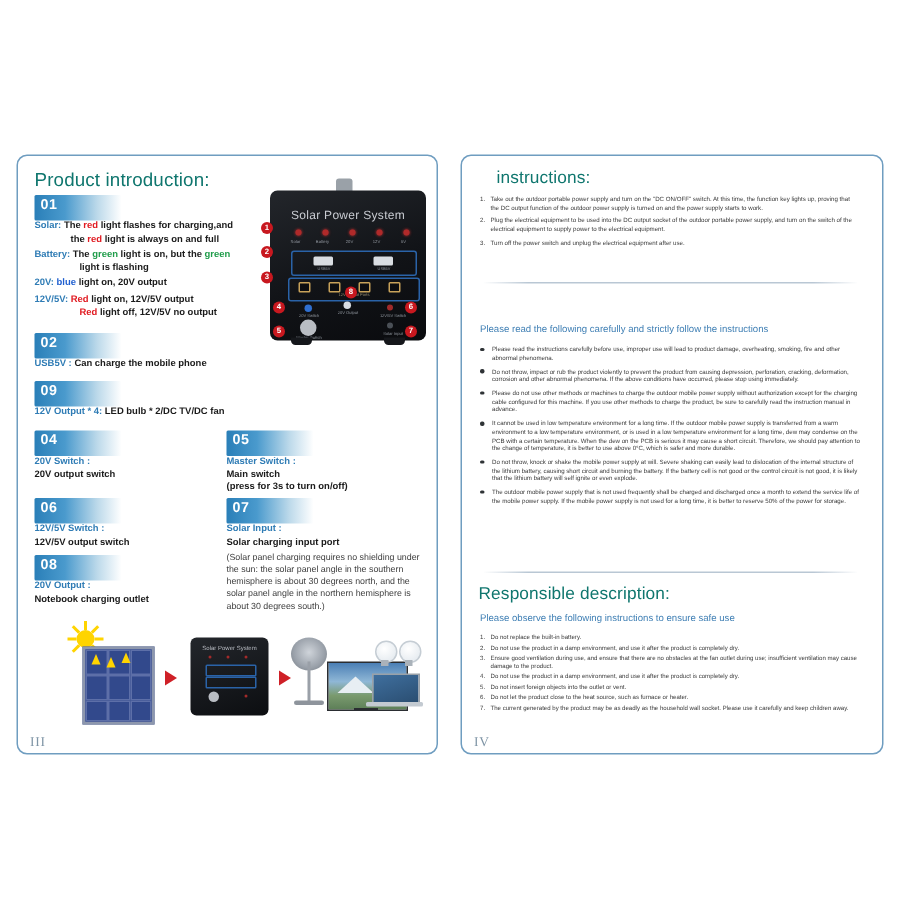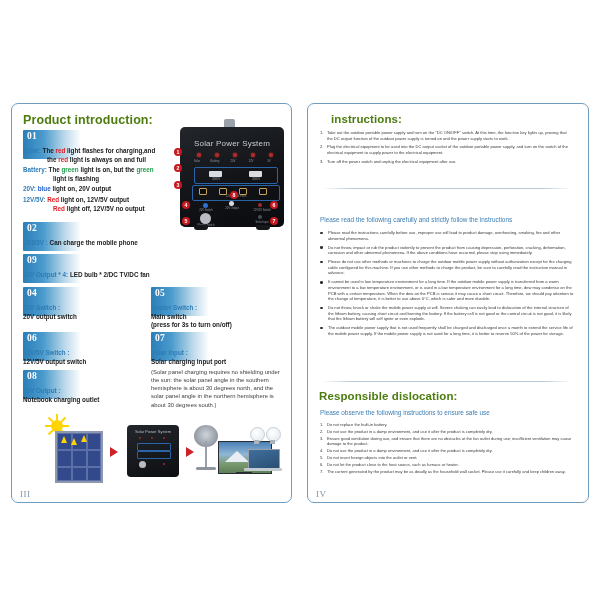--- a/index.html
+++ b/index.html
@@ -24,44 +24,43 @@
     box-sizing: border-box;
     overflow: hidden;
   }
   #page-left  { left: 11px;  width: 281px; }
   #page-right { left: 307px; width: 282px; }
 
   .page-inner { position: relative; width: 100%; height: 100%; }
 
   
   .h-main {
-    color: #4d7c0f;
-    font-weight: bold;
+    color: #0f766e;
+    font-weight: normal;
     letter-spacing: .1px;
   }
   .page-no {
     position: absolute;
     bottom: 3px; left: 8px;
     color: #7f95a6;
     font-family: "Liberation Serif", serif;
     font-size: 9px;
     letter-spacing: .5px;
   }
 
   
   #title-left {
     position: absolute; left: 11px; top: 9px;
     font-size: 12.5px;
   }
   .badge {
     position: absolute;
-    width: 58px; height: 29px;
+    width: 58px; height: 17px;
     background: linear-gradient(to right, #2a7fb8 0%, #4a9acd 35%, #bcd9ea 72%, #ffffff 100%);
     border-radius: 1px;
-    font-family: Liberation Serif, serif;
   }
   .badge span {
     position: absolute; left: 4px; top: 1px;
     color: #ffffff; font-size: 9.5px; font-weight: bold;
     letter-spacing: .3px;
   }
   .blk { position: absolute; font-size: 6.3px; line-height: 8.6px; color: #1a1a1a; }
   .lbl { color: #2f7cb5; font-weight: bold; }
   .b   { font-weight: bold; }
   .red { color: #e11b22; font-weight: bold; }
@@ -437,21 +436,21 @@
           <span>Do not throw, knock or shake the mobile power supply at will. Severe shaking can easily lead to dislocation of the internal structure of the lithium battery, causing short circuit and burning the battery. If the battery cell is not good or the control circuit is not good, it is likely that the lithium battery will self ignite or even explode.</span>
         </div>
         <div class="bul-item">
           <span class="dot"></span>
           <span>The outdoor mobile power supply that is not used frequently shall be charged and discharged once a month to extend the service life of the mobile power supply. If the mobile power supply is not used for a long time, it is better to reserve 50% of the power for storage.</span>
         </div>
       </div>
 
       <div class="hr" id="hr2"></div>
 
-      <div class="h-main" id="title-resp">Responsible dislocation:</div>
+      <div class="h-main" id="title-resp">Responsible description:</div>
       <div id="sub-resp">Please observe the following instructions to ensure safe use</div>
 
       <div id="resp-list">
         <div class="ol-item">
           <span class="num">1.</span><span>Do not replace the built-in battery.</span>
         </div>
         <div class="ol-item">
           <span class="num">2.</span><span>Do not use the product in a damp environment, and use it after the product is completely dry.</span>
         </div>
         <div class="ol-item">

